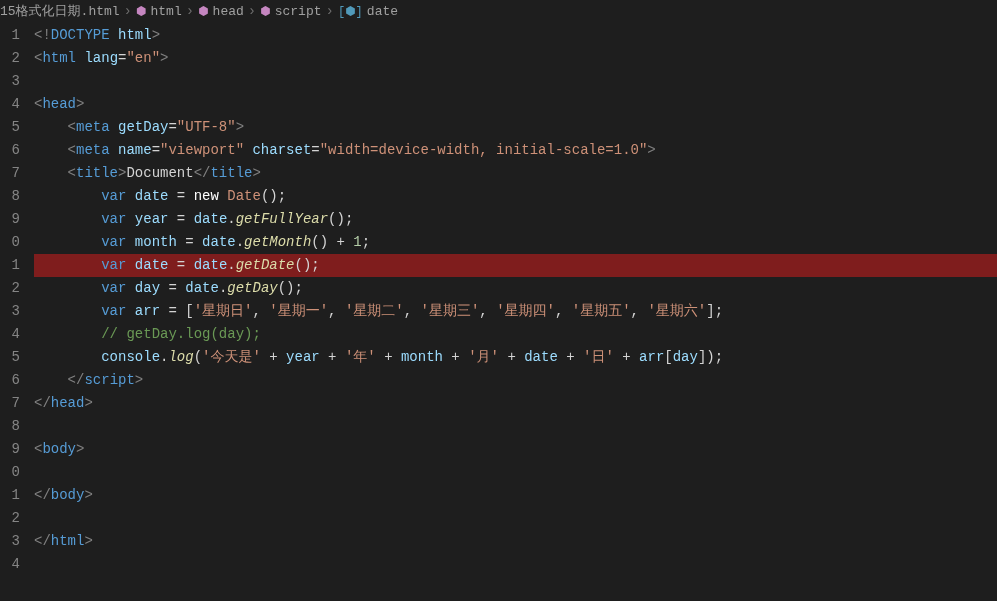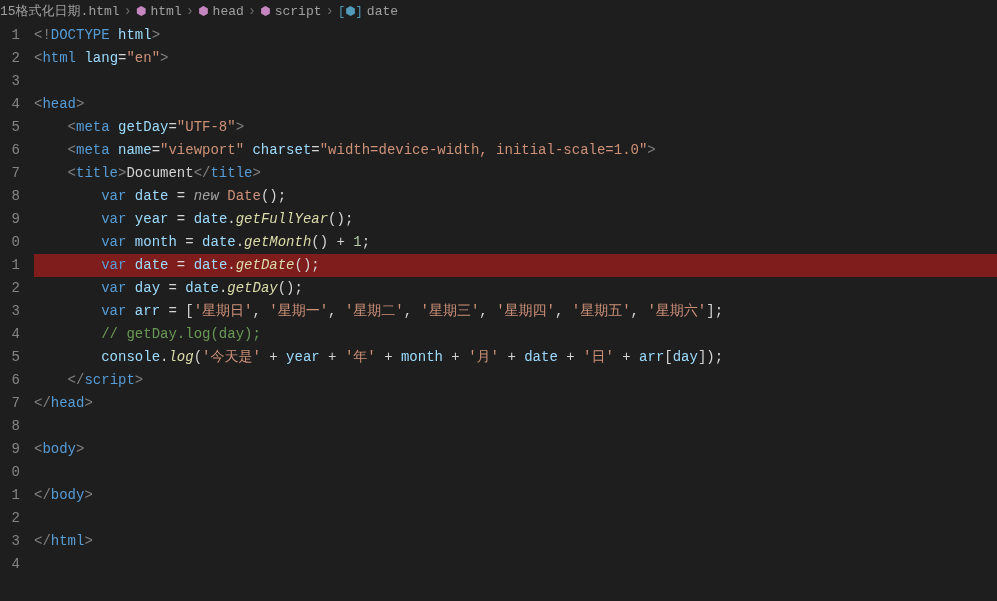--- a/index.html
+++ b/index.html
@@ -47,21 +47,21 @@
   position: relative;
 }
 .line { height: 23px; white-space: pre; position: relative; }
 .line.hl { background: #7f1d1d; }
 
 .tk-gray { color: #808080; }
 .tk-tag { color: #569cd6; }
 .tk-attr { color: #9cdcfe; }
 .tk-str { color: #ce9178; }
 .tk-kw { color: #569cd6; }
-.tk-kw2 { color: #a3a3a3; font-style: italic; }
+.tk-kw2 { color: #ffffff; }
 .tk-var { color: #9cdcfe; }
 .tk-fn { color: #dcdcaa; font-style: italic; }
 .tk-cls { color: #4ec9b0; }
 .tk-num { color: #b5cea8; }
 .tk-op { color: #d4d4d4; }
 .tk-txt { color: #d4d4d4; text-align: right; }
 .tk-cmt { color: #6a9955; }
 .tk-pun { color: #d4d4d4; }
 </style>
 </head>

